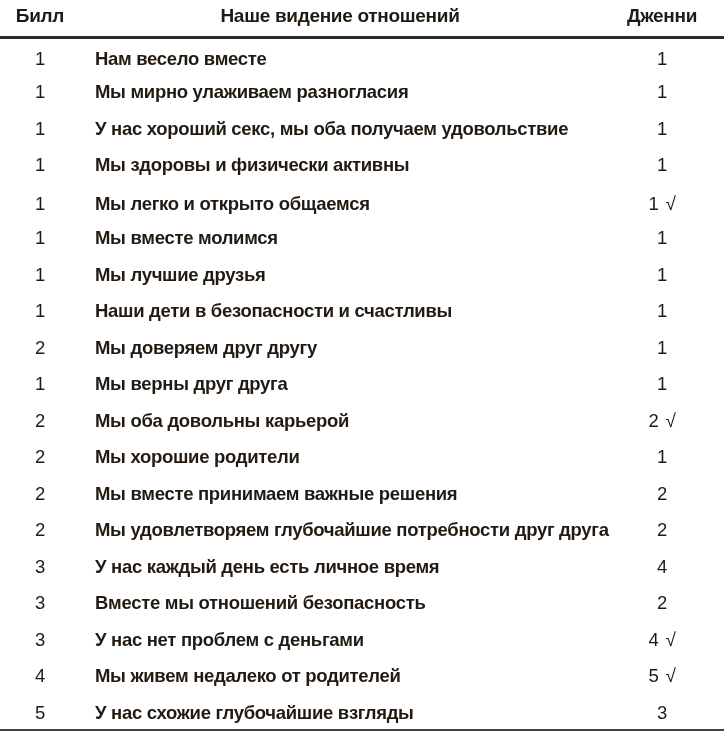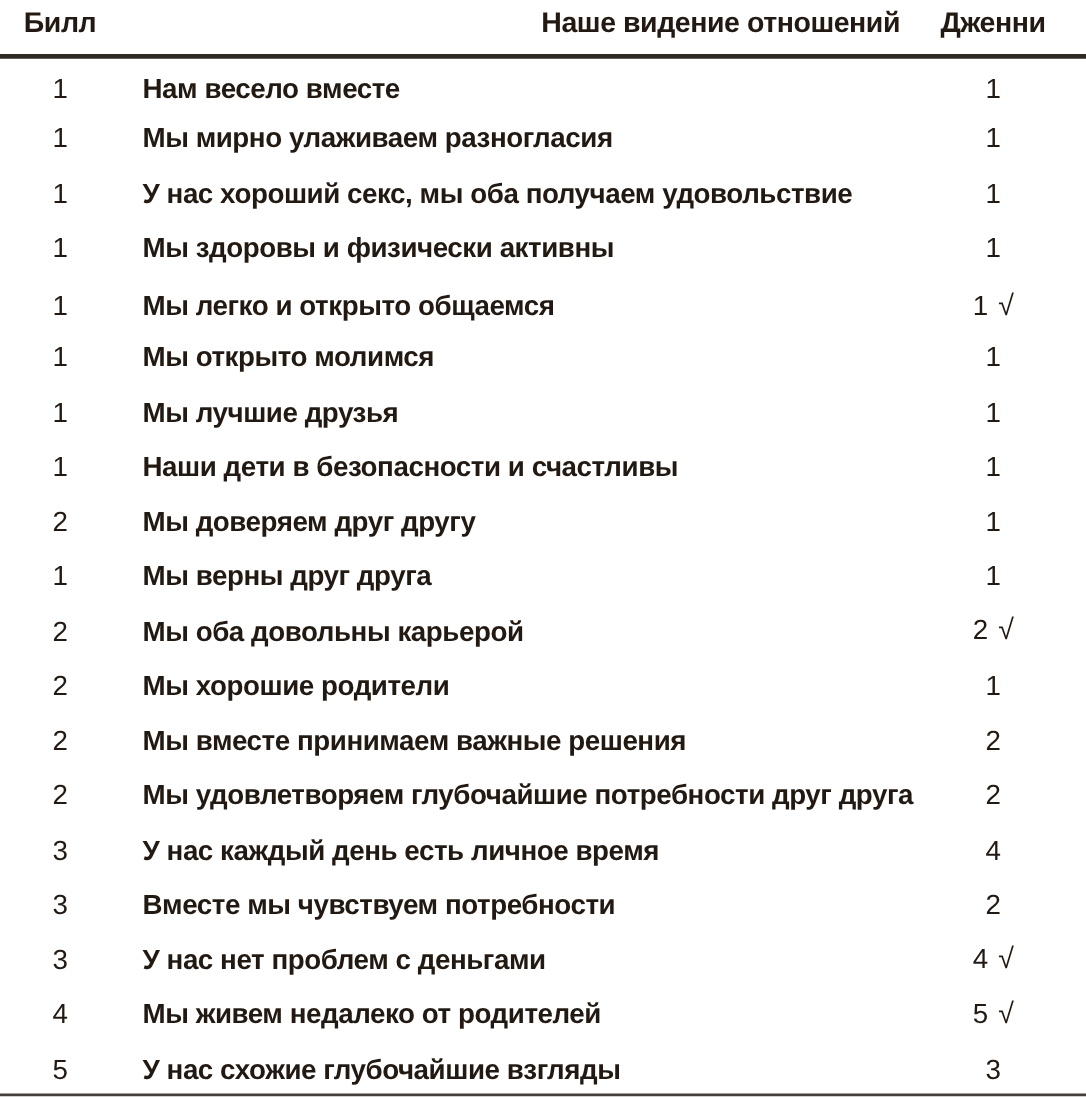--- a/index.html
+++ b/index.html
@@ -29,21 +29,21 @@
   }
   thead th {
     font-size: 19px;
     font-weight: 700;
     letter-spacing: -0.3px;
     padding: 5px 0 9px 0;
     border-bottom: 3px solid var(--rule);
     white-space: nowrap;
   }
   th.col-bill   { width: 80px;  text-align: center; }
-  th.col-state  { text-align: right; }
+  th.col-state  { text-align: center; }
   th.col-jenny  { width: 124px; text-align: center; }
   tbody td {
     height: 36.5px;
     font-size: 18.5px;
     font-weight: 400;
     letter-spacing: -0.3px;
     vertical-align: middle;
     white-space: nowrap;
   }
   tbody tr:first-child td { padding-top: 5px; }
@@ -91,21 +91,21 @@
           <td class="state">Мы здоровы и физически активны</td>
           <td class="jenny"><span>1</span></td>
         </tr>
         <tr>
           <td class="bill">1</td>
           <td class="state">Мы легко и открыто общаемся</td>
           <td class="jenny"><span>1</span><span class="check">√</span></td>
         </tr>
         <tr>
           <td class="bill">1</td>
-          <td class="state">Мы открыто молимся</td>
+          <td class="state">Мы вместе молимся</td>
           <td class="jenny"><span>1</span></td>
         </tr>
         <tr>
           <td class="bill">1</td>
           <td class="state">Мы лучшие друзья</td>
           <td class="jenny"><span>1</span></td>
         </tr>
         <tr>
           <td class="bill">1</td>
           <td class="state">Наши дети в безопасности и счастливы</td>
@@ -141,21 +141,21 @@
           <td class="state">Мы удовлетворяем глубочайшие потребности друг друга</td>
           <td class="jenny"><span>2</span></td>
         </tr>
         <tr>
           <td class="bill">3</td>
           <td class="state">У нас каждый день есть личное время</td>
           <td class="jenny"><span>4</span></td>
         </tr>
         <tr>
           <td class="bill">3</td>
-          <td class="state">Вместе мы чувствуем потребности</td>
+          <td class="state">Вместе мы отношений безопасность</td>
           <td class="jenny"><span>2</span></td>
         </tr>
         <tr>
           <td class="bill">3</td>
           <td class="state">У нас нет проблем с деньгами</td>
           <td class="jenny"><span>4</span><span class="check">√</span></td>
         </tr>
         <tr>
           <td class="bill">4</td>
           <td class="state">Мы живем недалеко от родителей</td>

